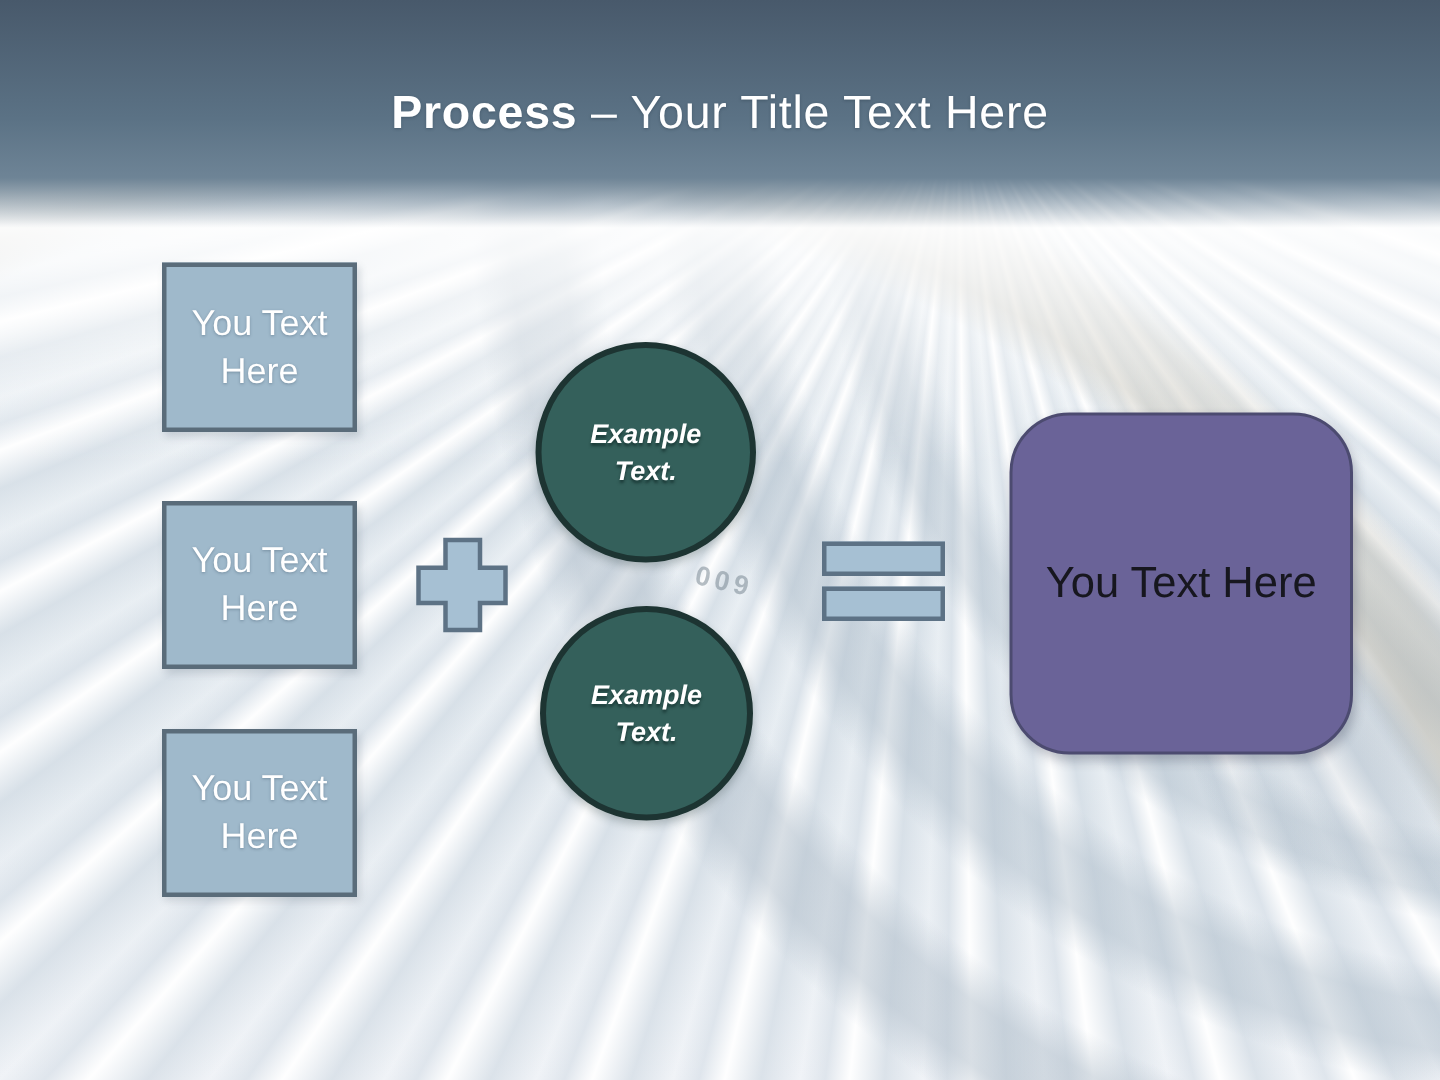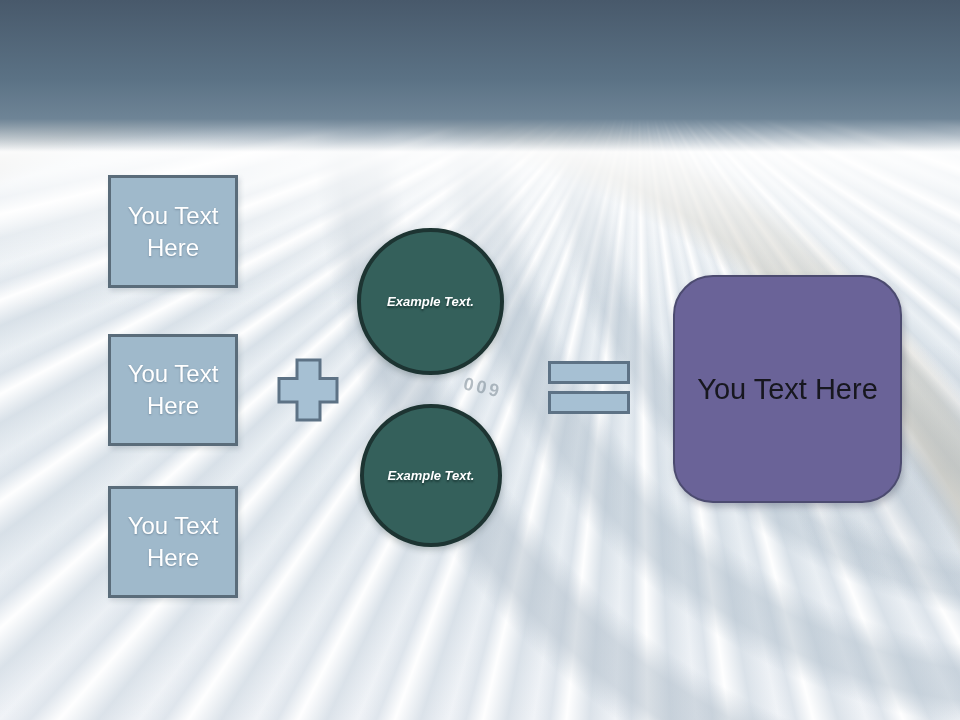--- a/index.html
+++ b/index.html
@@ -92,21 +92,21 @@
     position:absolute;border-radius:50%;
     box-sizing:border-box;
     background:var(--circle-fill,#34605b);
     border:4px solid var(--circle-border,#1d3432);
     display:flex;align-items:center;justify-content:center;text-align:center;
     box-shadow:0 3px 6px rgba(20,40,40,0.25);
   }
   .circle-1{left:357px;top:228px;width:147px;height:147px;}
   .circle-2{left:360px;top:404px;width:142px;height:143px;}
   .circle-label{
-    color:#ffffff;font-size:13px;font-weight:bold;font-style:italic;
+    color:#ffffff;font-size:18px;font-weight:bold;font-style:italic;
     line-height:25px;max-width:100px;
     text-shadow:0 2px 2px rgba(0,20,20,0.5);
   }
   
   .result-box{
     position:absolute;left:673px;top:275px;width:229px;height:228px;
     box-sizing:border-box;border-radius:40px;
     background:var(--result-fill,#6a6398);
     border:2px solid var(--result-border,#4c4b70);
     display:flex;align-items:center;justify-content:center;text-align:center;
@@ -117,20 +117,24 @@
 </head>
 <body>
 
 <div class="slide">
 
   <div class="photo-bg"></div>
   <div class="pipe-marking">600</div>
 
   <div class="header-band"></div>
 
+  <div class="slide-title">
+    <span class="t-bold">Process</span>
+    <span class="t-rest">– Your Title Text Here</span>
+  </div>
 
   <div class="input-box box-1">
     <span class="box-label">You Text Here</span>
   </div>
   <div class="input-box box-2">
     <span class="box-label">You Text Here</span>
   </div>
   <div class="input-box box-3">
     <span class="box-label">You Text Here</span>
   </div>

